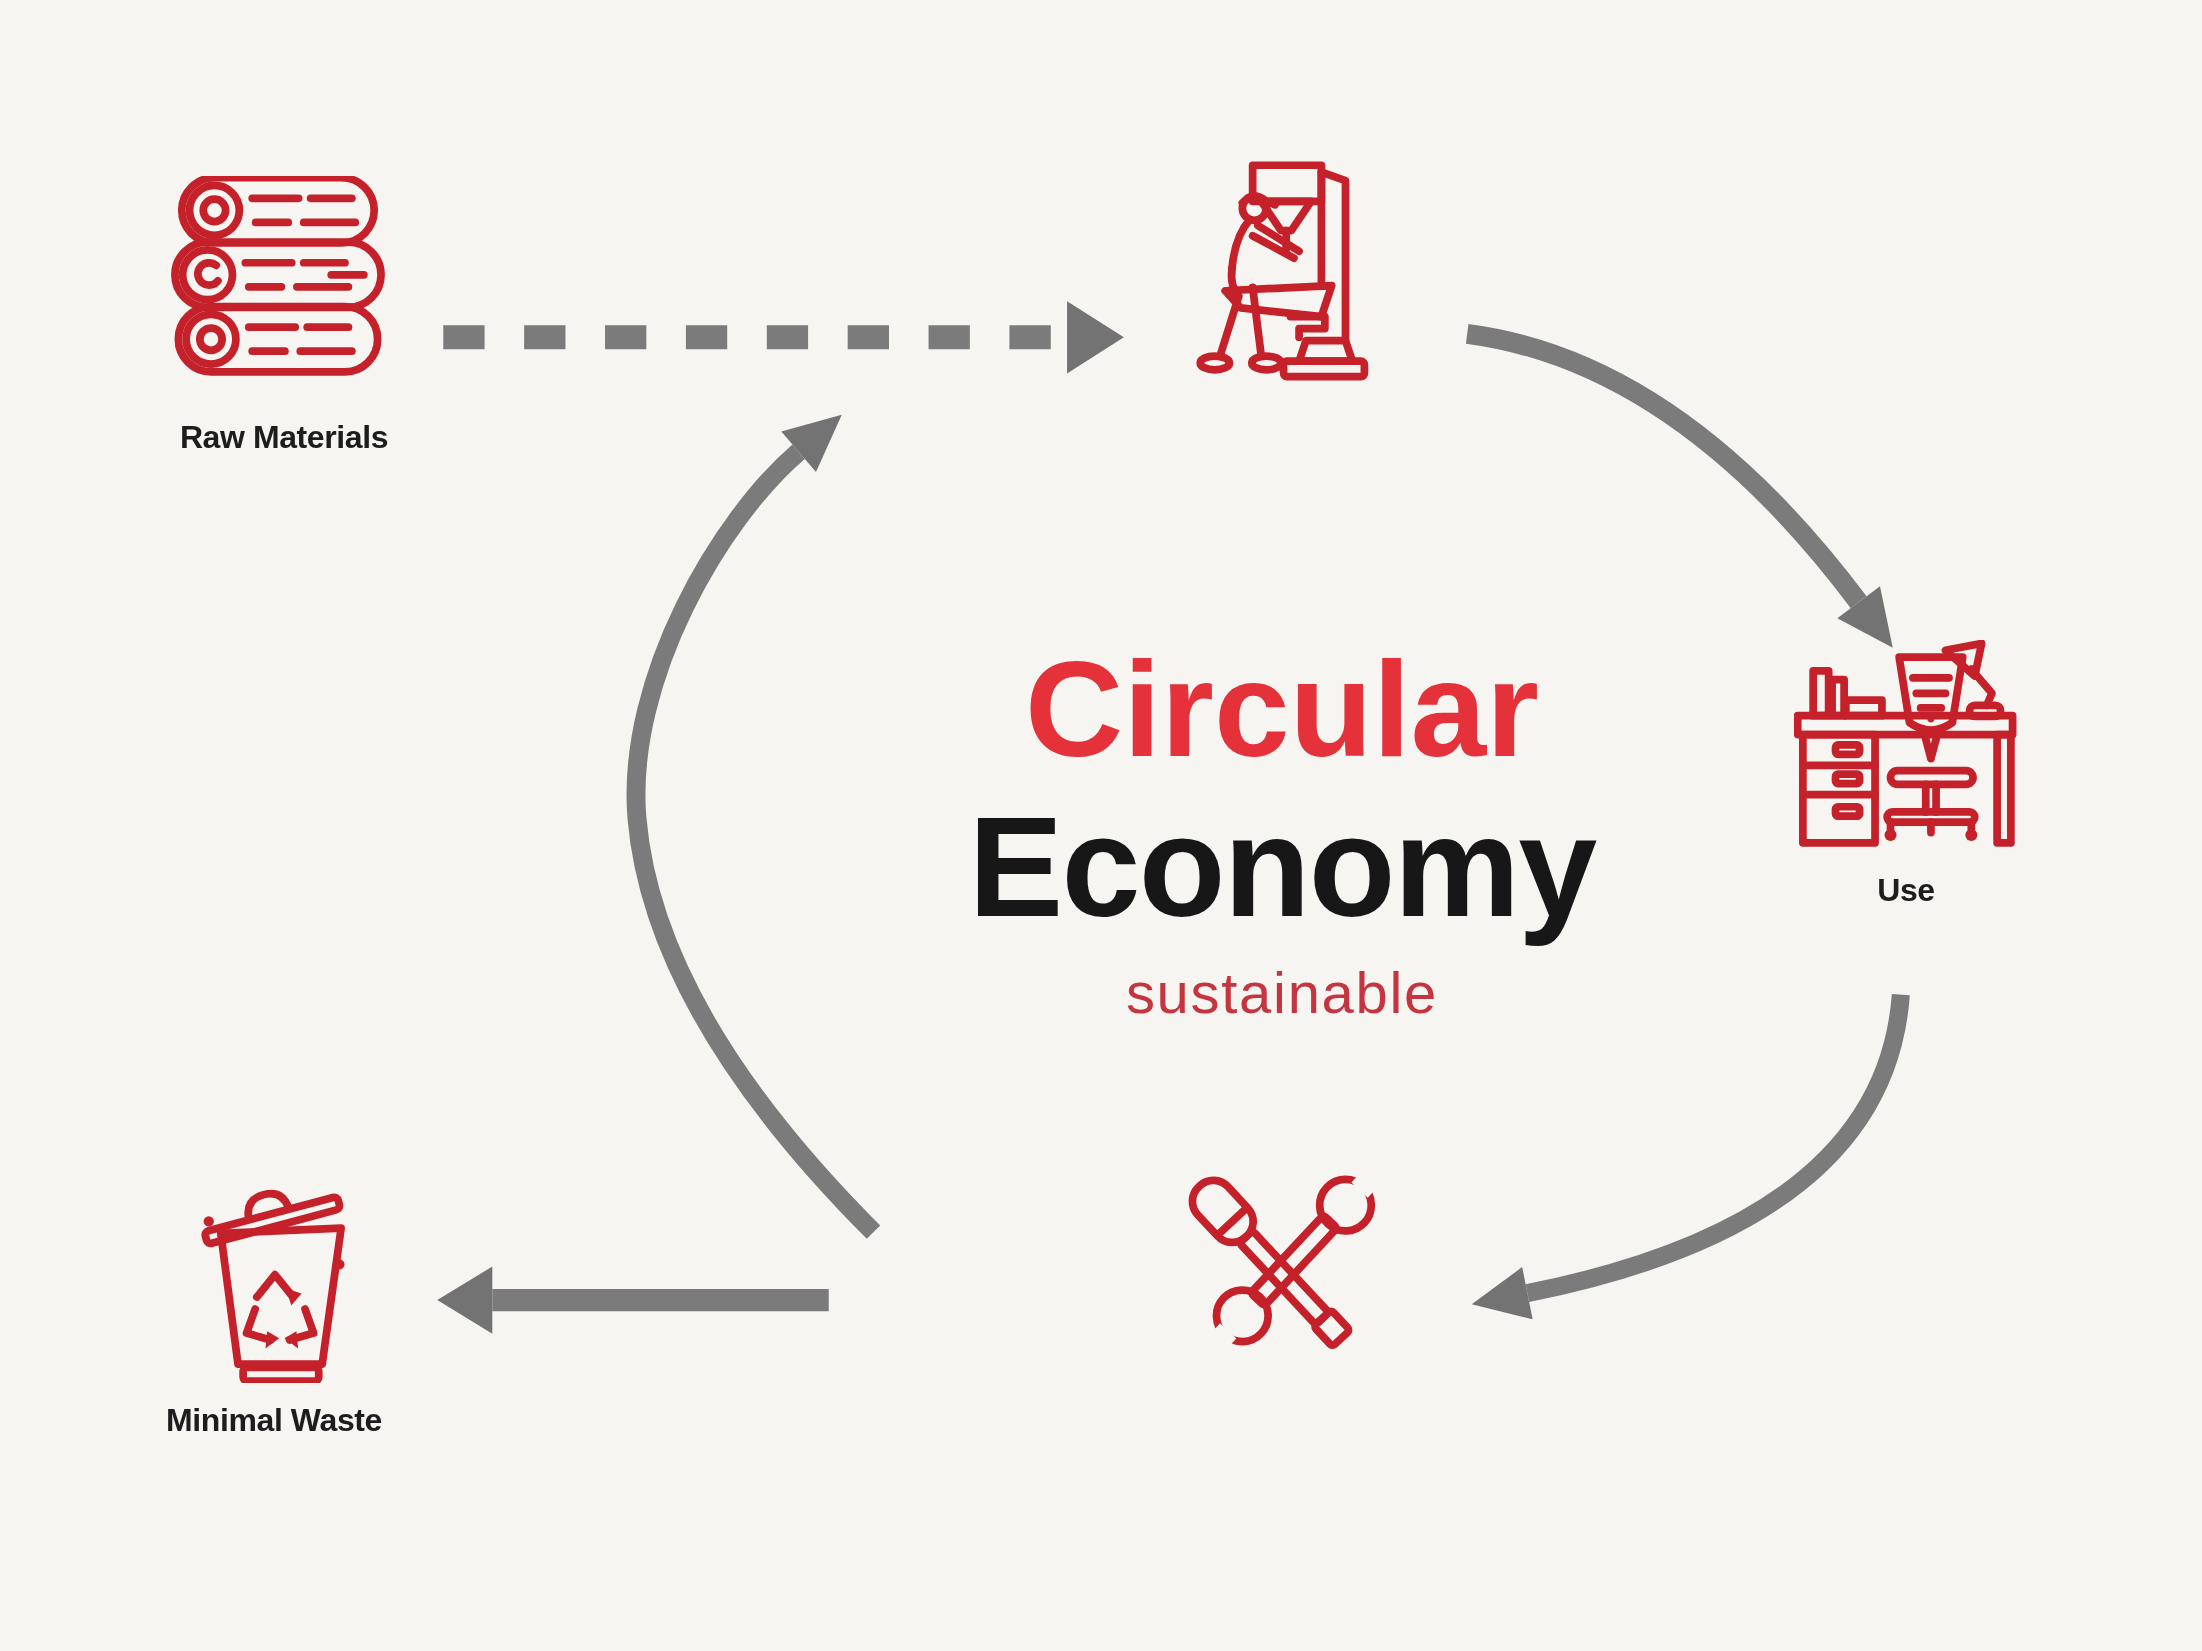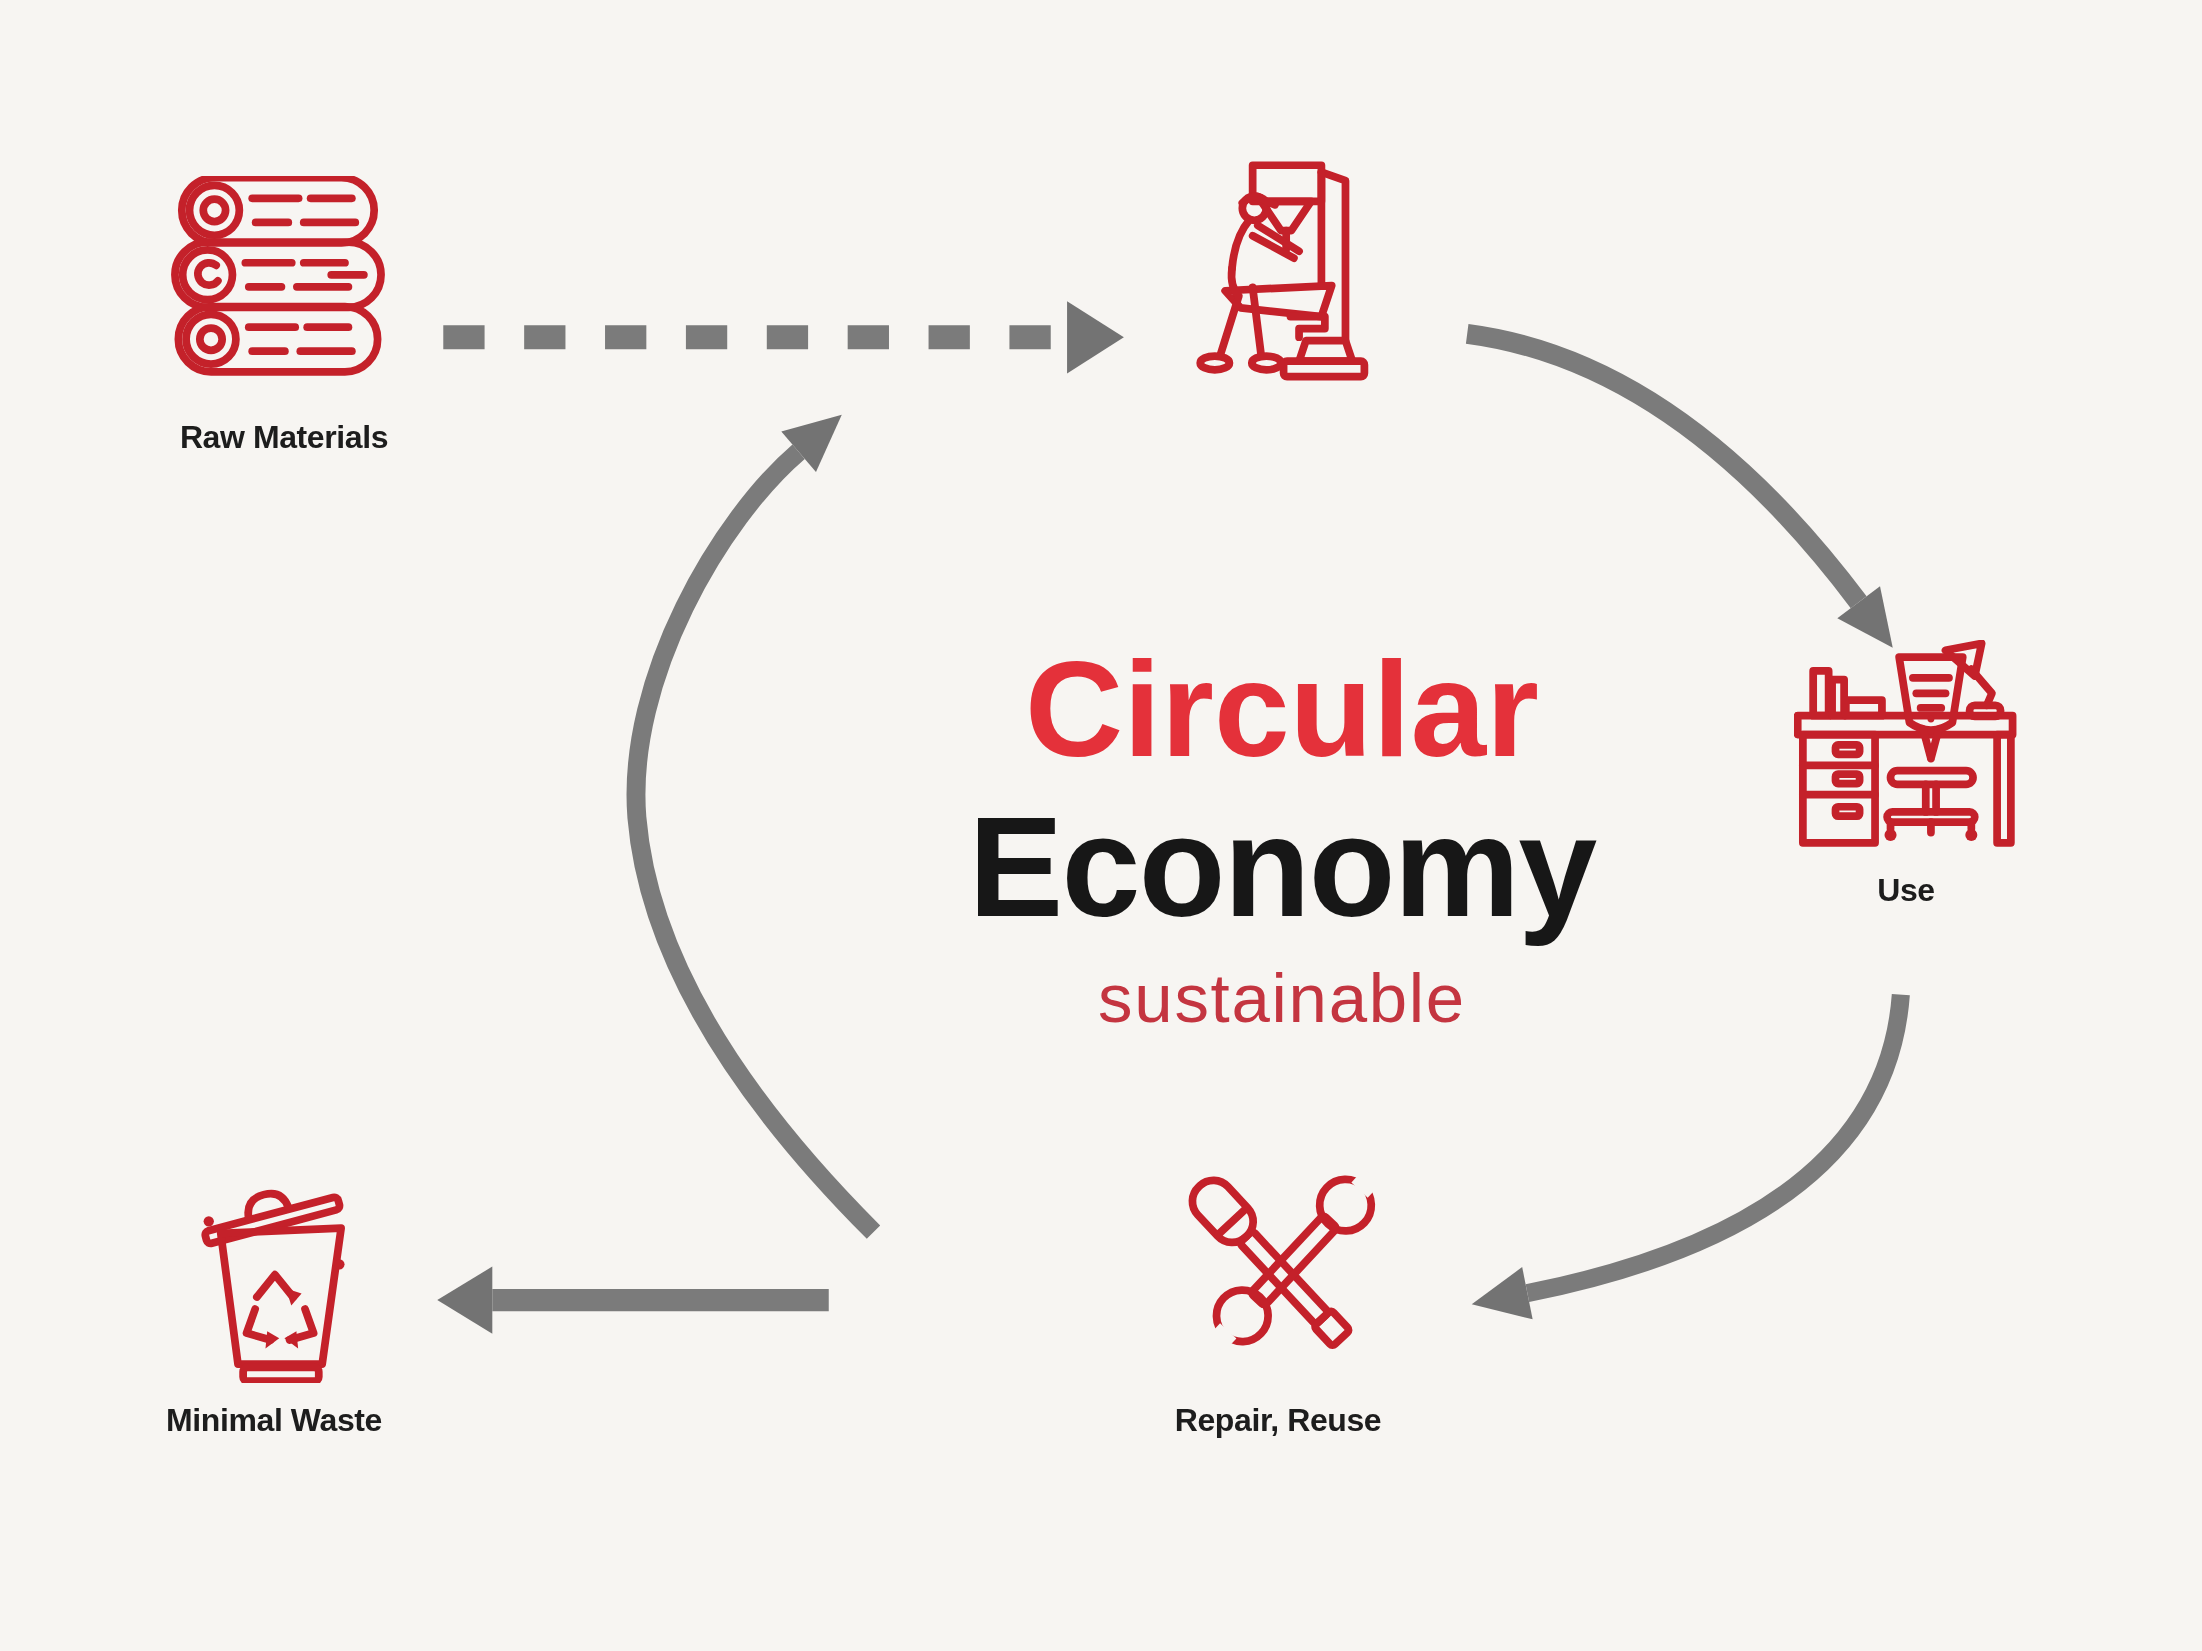--- a/index.html
+++ b/index.html
@@ -20,21 +20,21 @@
     font-size:32px;font-weight:600;letter-spacing:-0.4px;
     color:var(--label_black,#1d1d1d);line-height:1.15;
   }
   .ic{stroke:var(--accent_red,#c4212a);fill:none;stroke-width:9;stroke-linejoin:round;stroke-linecap:round;}
   .fill-red{fill:var(--accent_red,#c4212a);stroke:none;}
   .fill-bg{fill:var(--background,#f7f5f2);stroke:none;}
 
   .title{position:absolute;left:852px;top:641px;width:860px;text-align:center;}
   .title .t1{font-size:136px;font-weight:bold;line-height:1;color:var(--title_red,#e4313a);}
   .title .t2{font-size:142px;font-weight:bold;line-height:1;letter-spacing:-1.7px;margin-top:19px;color:var(--economy_black,#171717);}
-  .title .t3{font-size:69px;font-weight:400;line-height:1;letter-spacing:1.7px;margin-top:26px;color:var(--sustainable_red,#c43540);}
+  .title .t3{font-size:58px;font-weight:400;line-height:1;letter-spacing:1.7px;margin-top:26px;color:var(--sustainable_red,#c43540);}
 
   
   .n-raw   {left:112px; top:176px; width:344px;}
   .n-reman {left:1106px;top:160px; width:344px;}
   .n-use   {left:1734px;top:640px; width:344px;}
   .n-repair{left:1106px;top:1167px;width:344px;}
   .n-waste {left:102px; top:1168px;width:344px;}
   .n-raw   .label{margin-top:24px;}
   .n-reman .label{margin-top:31px;}
   .n-use   .label{margin-top:24px;}
@@ -180,21 +180,20 @@
           <g class="ic" stroke-width="13">
             <circle cx="0" cy="0" r="30"></circle>
             <rect x="26" y="-11" width="124" height="22" rx="4"></rect>
             <circle cx="176" cy="0" r="30"></circle>
           </g>
           <rect class="fill-bg" x="-46" y="-13" width="22" height="26"></rect>
           <rect class="fill-bg" x="200" y="-13" width="22" height="26"></rect>
         </g>
       </svg>
     </div>
-    <div class="label">Repair, Reuse</div>
   </div>
 
   <div class="node n-waste">
     <div class="iconwrap">
       <svg width="159" height="215" viewBox="0 0 185 250">
         <g class="ic" stroke-width="10">
           <g transform="rotate(-15 95 60)">
             <rect x="10" y="52" width="160" height="15" rx="5"></rect>
             <path d="M 64 50 Q 66 28 88 28 Q 110 28 112 50"></path>
           </g>

